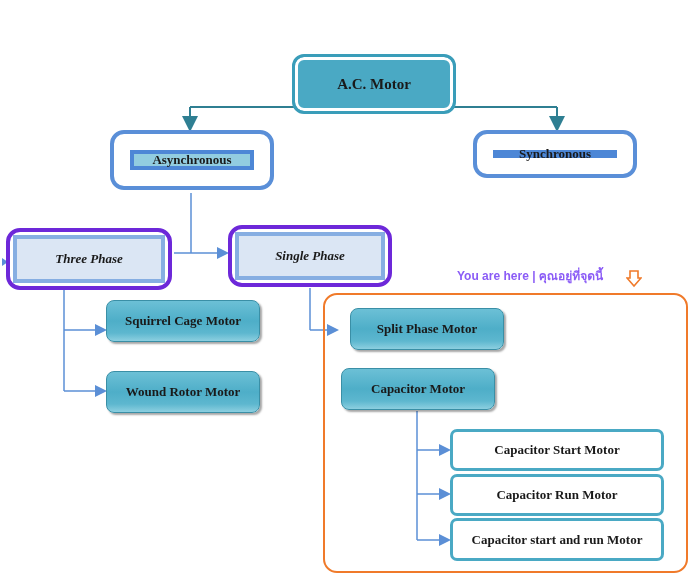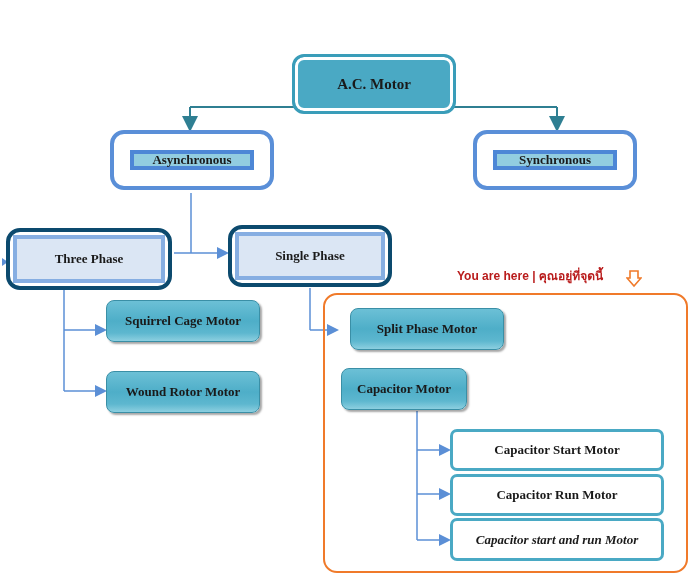--- a/index.html
+++ b/index.html
@@ -12,48 +12,48 @@
     
     .root { left: 292px; top: 14px; width: 164px; height: 60px; border-radius: 12px;
             background: #4aa9c4; border: 3px solid #3a9db9;
             box-shadow: inset 0 0 0 3px #ffffff, inset 0 0 0 6px #4aa9c4; font-size: 15px; margin-top: 40px; }
 
     
     .lvl2 { border-radius: 14px; background: #ffffff; border: 4px solid #5a8fd8; padding: 16px; }
     .lvl2 .inner { width: 100%; height: 100%; box-sizing: border-box; border: 4px solid #4d87d6;
                    background: #92cde0; display: flex; align-items: center; justify-content: center; }
     .async { left: 110px; top: 130px; width: 164px; height: 60px; }
-    .sync { left: 473px; top: 130px; width: 164px; height: 60px; }
+    .sync { left: 473px; top: 130px; width: 164px; height: 48px; }
 
     
-    .lvl3 { border-radius: 14px; background: #ffffff; border: 4px solid #0c4a6e; padding: 3px; }
+    .lvl3 { border-radius: 14px; background: #ffffff; border: 4px solid #6d28d9; padding: 3px; font-style: italic; }
     .lvl3 .inner { width: 100%; height: 100%; box-sizing: border-box; border: 4px solid #86aee2;
                    background: #dbe6f4; display: flex; align-items: center; justify-content: center; }
     .three { left: 6px; top: 228px; width: 166px; height: 62px; }
     .single { left: 228px; top: 225px; width: 164px; height: 62px; }
 
     
     .leaf { border-radius: 8px; border: 1px solid #3a8fa6;
             background: linear-gradient(#6cc0d6 0%, #4eaec8 50%, #5db7cf 80%, #8ccfe0 100%);
             box-shadow: 2px 2px 2px rgba(0,0,0,0.35); }
     .squirrel { left: 106px; top: 300px; width: 154px; height: 42px; }
     .wound { left: 106px; top: 371px; width: 154px; height: 42px; }
     .split { left: 350px; top: 308px; width: 154px; height: 42px; }
-    .capmotor { left: 341px; top: 368px; width: 126px; height: 42px; }
+    .capmotor { left: 341px; top: 368px; width: 154px; height: 42px; }
 
     
     .capbox { border-radius: 7px; background: #ffffff; border: 3px solid #4aa9c4; }
     .capstart { left: 450px; top: 429px; width: 214px; height: 42px; }
     .caprun { left: 450px; top: 474px; width: 214px; height: 42px; }
-    .capboth { left: 450px; top: 518px; width: 214px; height: 43px; font-style: italic; }
+    .capboth { left: 450px; top: 518px; width: 214px; height: 43px; }
 
     .highlight { position: absolute; left: 323px; top: 293px; width: 365px; height: 280px;
                  box-sizing: border-box; border: 2px solid #f07a2a; border-radius: 14px; }
     .here { position: absolute; left: 457px; top: 266px; font-family: "Liberation Sans", sans-serif;
-            font-weight: bold; font-size: 12px; color: #b91c1c; white-space: nowrap; }
+            font-weight: bold; font-size: 12px; color: #8b5cf6; white-space: nowrap; }
     .here-arrow { position: absolute; left: 626px; top: 270px; }
 
     svg.lines { position: absolute; left: 0; top: 0; }
   </style>
 </head>
 <body>
 
 <svg class="lines" width="700" height="582">
   <defs>
     <marker id="ah1" markerWidth="8" markerHeight="8" refX="4" refY="4" orient="auto">

